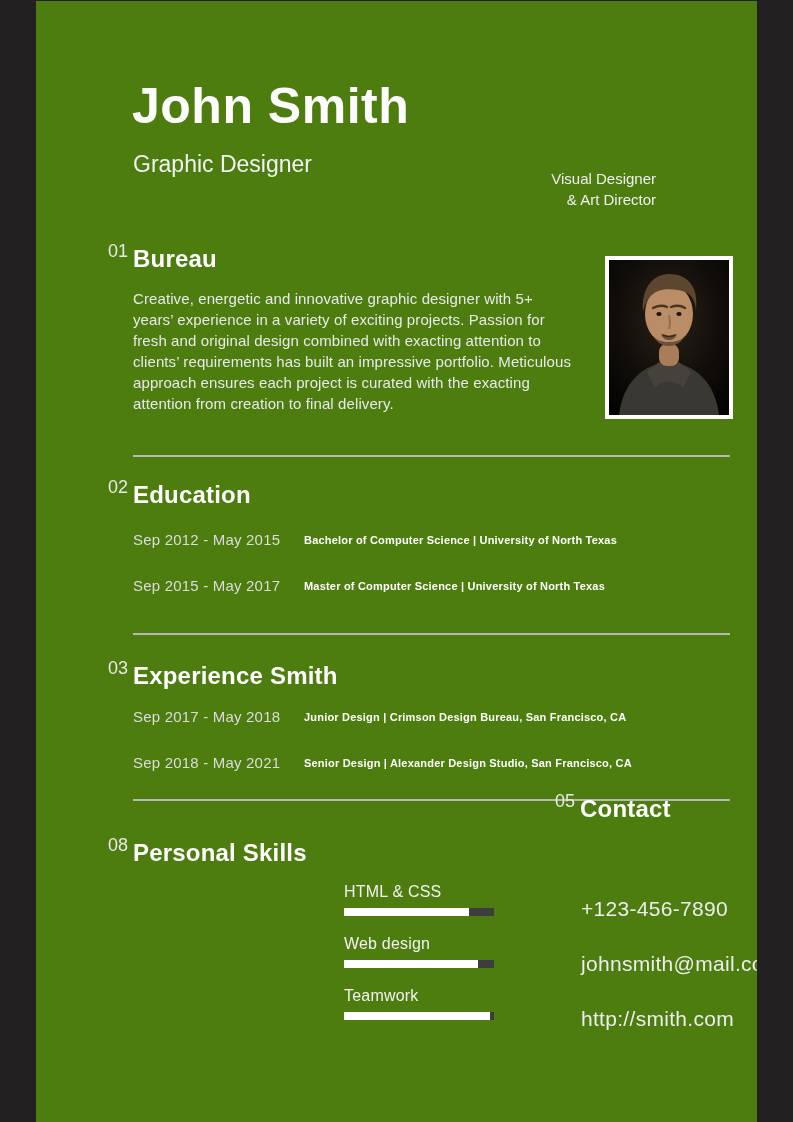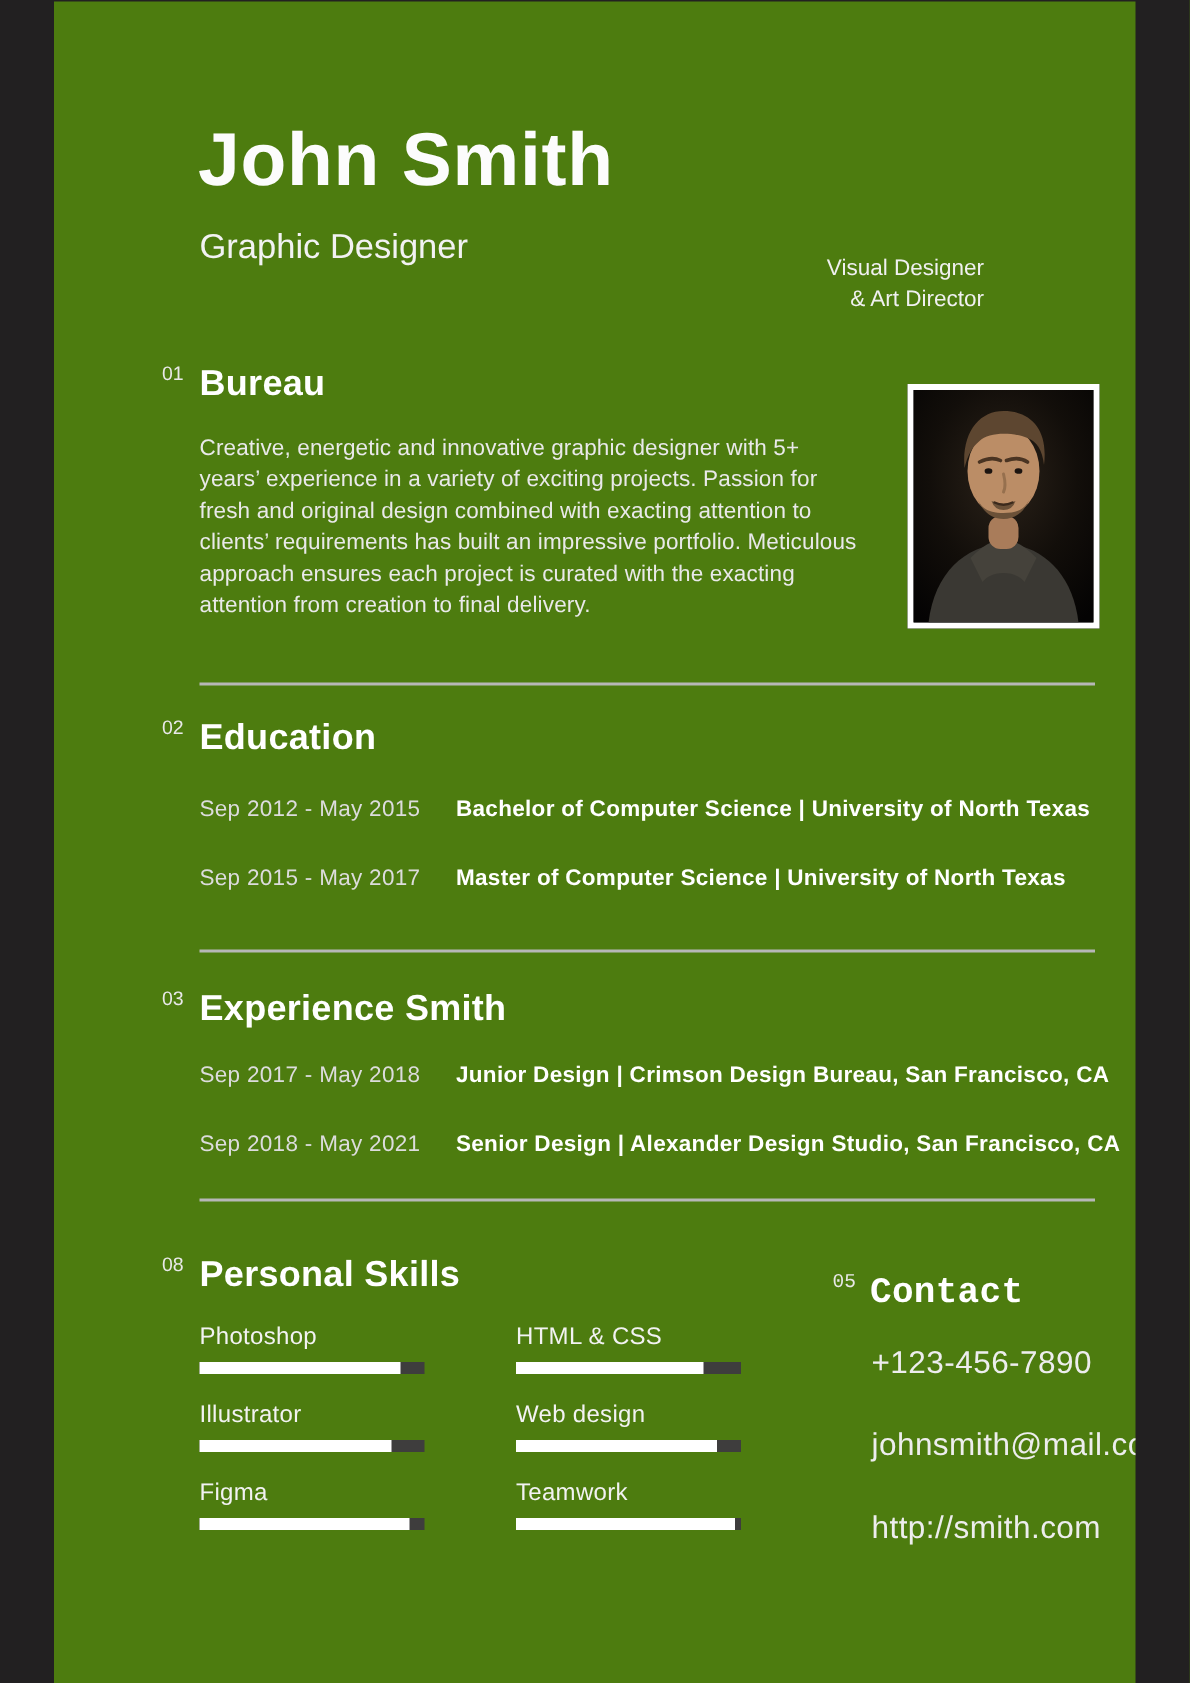--- a/index.html
+++ b/index.html
@@ -26,32 +26,32 @@
   }
   .tagline {
     position: absolute; right: 101px; top: 167px;
     text-align: right; font-size: 15px; line-height: 21px;
     color: #f0f0f0; font-weight: 400;
   }
 
   
   .sec-head { position: absolute; white-space: nowrap; }
   .sec-head .num {
-    font-size: 13px; color: #e8e8e8; font-weight: 400;
+    font-size: 18px; color: #e8e8e8; font-weight: 400;
     display: inline-block; vertical-align: 10px; margin-right: 8px;
     width: 17px;
   }
   .sec-head .title {
     font-size: 24px; font-weight: 700; color: #ffffff; letter-spacing: 0.2px;
   }
   .head-profile    { left: 72px;  top: 240px; }
   .head-education  { left: 72px;  top: 476px; }
   .head-experience { left: 72px;  top: 657px; }
   .head-skills     { left: 72px;  top: 834px; }
-  .head-contact    { left: 519px; top: 846px; font-family: Liberation Mono, monospace; }
+  .head-contact    { left: 519px; top: 790px; }
 
   
   .profile-body {
     position: absolute; left: 97px; top: 288px; width: 443px;
     font-size: 15px; line-height: 20.9px; color: #e9e9e9;
     letter-spacing: 0.1px; margin: 0;
   }
   .photo-frame {
     position: absolute; left: 569px; top: 255px;
     width: 120px; height: 155px;
@@ -71,21 +71,21 @@
   
   .rows { position: absolute; left: 97px; }
   .rows-education  { top: 530px; }
   .rows-experience { top: 707px; }
   .row { display: flex; align-items: center; margin-bottom: 29px; }
   .row .date {
     width: 152px; margin-right: 19px; flex: 0 0 auto;
     font-size: 15px; color: #dcdcdc; letter-spacing: 0.2px;
   }
   .row .desc {
-    font-size: 15px; font-weight: 700; color: #ffffff;
+    font-size: 11px; font-weight: 700; color: #ffffff;
     letter-spacing: 0.2px; white-space: nowrap;
   }
 
   
   .skills-col { position: absolute; top: 882px; width: 150px; }
   .skills-col-left  { left: 97px; }
   .skills-col-right { left: 308px; }
   .skill { margin-bottom: 19px; }
   .skill-label {
     font-size: 16px; color: #f2f2f2; margin-bottom: 7px; letter-spacing: 0.2px;
@@ -186,40 +186,20 @@
       <span class="date">Sep 2018 - May 2021</span>
       <span class="desc">Senior Design | Alexander Design Studio, San Francisco, CA</span>
     </div>
   </div>
 
   <div class="divider divider-3"></div>
 
   <div class="sec-head head-skills">
     <span class="num">08</span><span class="title">Personal Skills</span>
   </div>
-  <div class="skills-col skills-col-left">
-    <div class="skill">
-      <div class="skill-label">Photoshop</div>
-      <div class="bar-track">
-        <div class="bar-fill" style="width: 89%;"></div>
-      </div>
-    </div>
-    <div class="skill">
-      <div class="skill-label">Illustrator</div>
-      <div class="bar-track">
-        <div class="bar-fill" style="width: 85%;"></div>
-      </div>
-    </div>
-    <div class="skill">
-      <div class="skill-label">Figma</div>
-      <div class="bar-track">
-        <div class="bar-fill" style="width: 93%;"></div>
-      </div>
-    </div>
-  </div>
   <div class="skills-col skills-col-right">
     <div class="skill">
       <div class="skill-label">HTML &amp; CSS</div>
       <div class="bar-track">
         <div class="bar-fill" style="width: 83%;"></div>
       </div>
     </div>
     <div class="skill">
       <div class="skill-label">Web design</div>
       <div class="bar-track">

